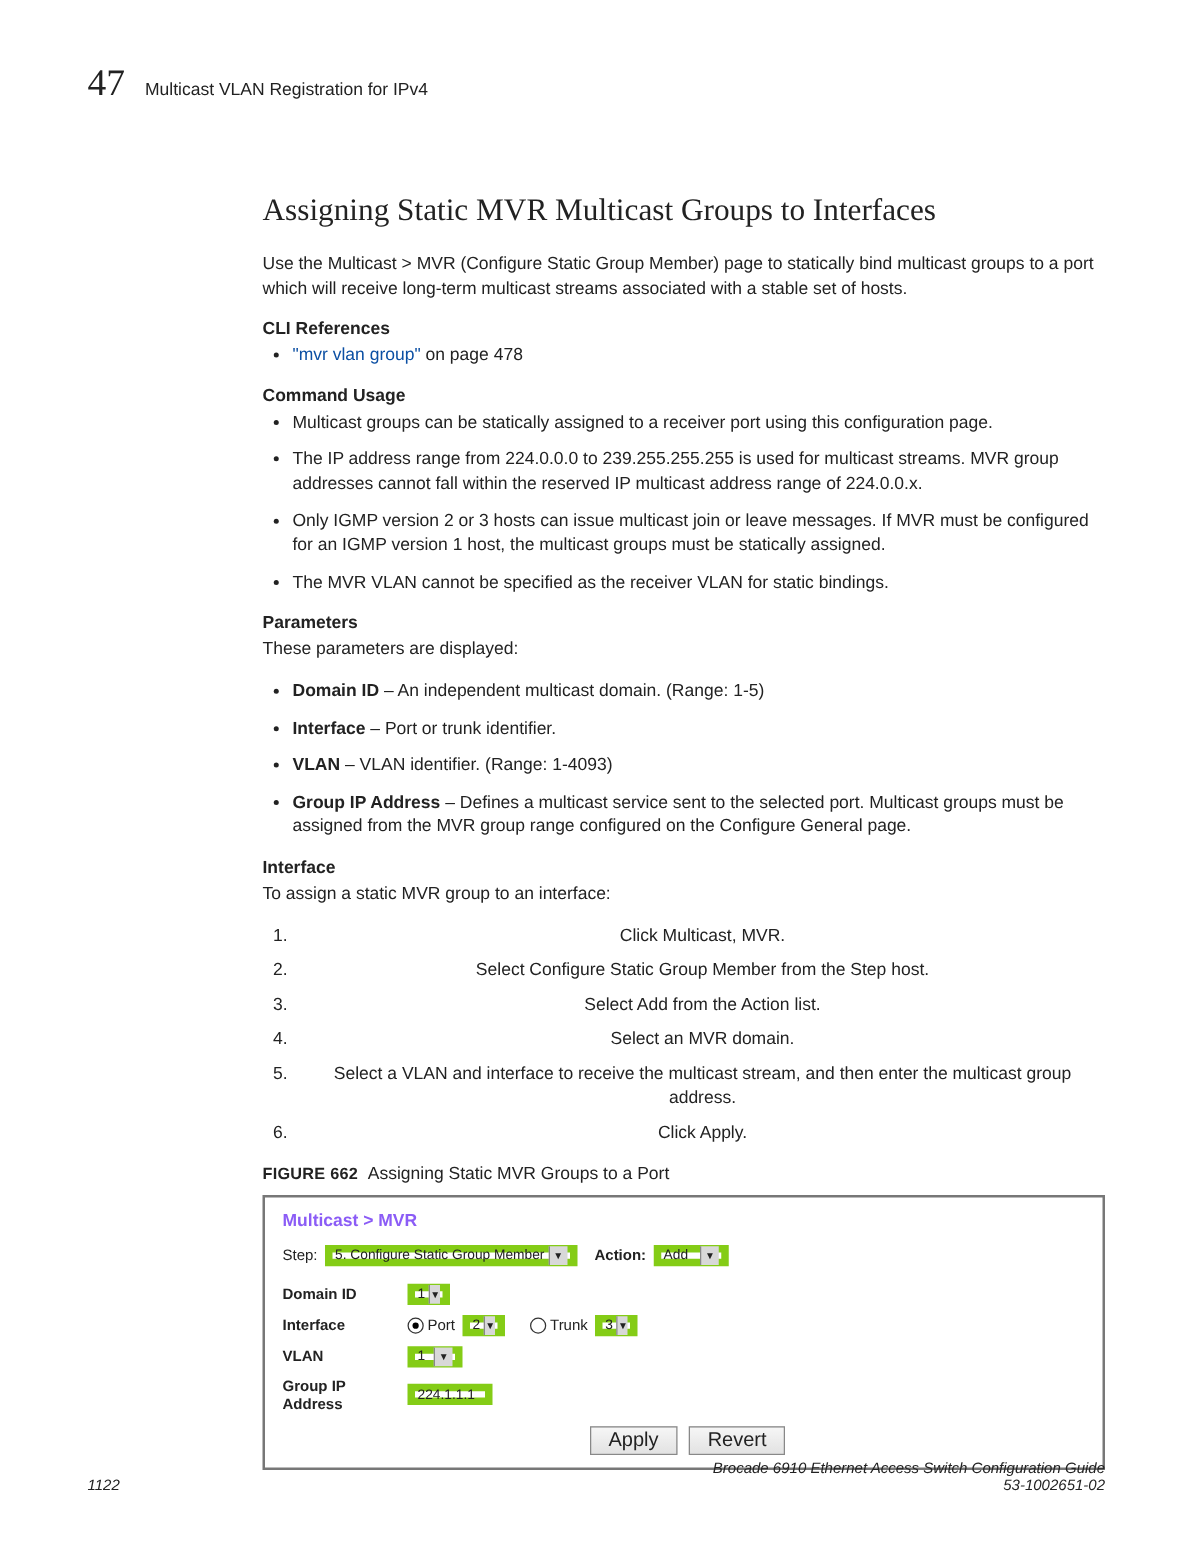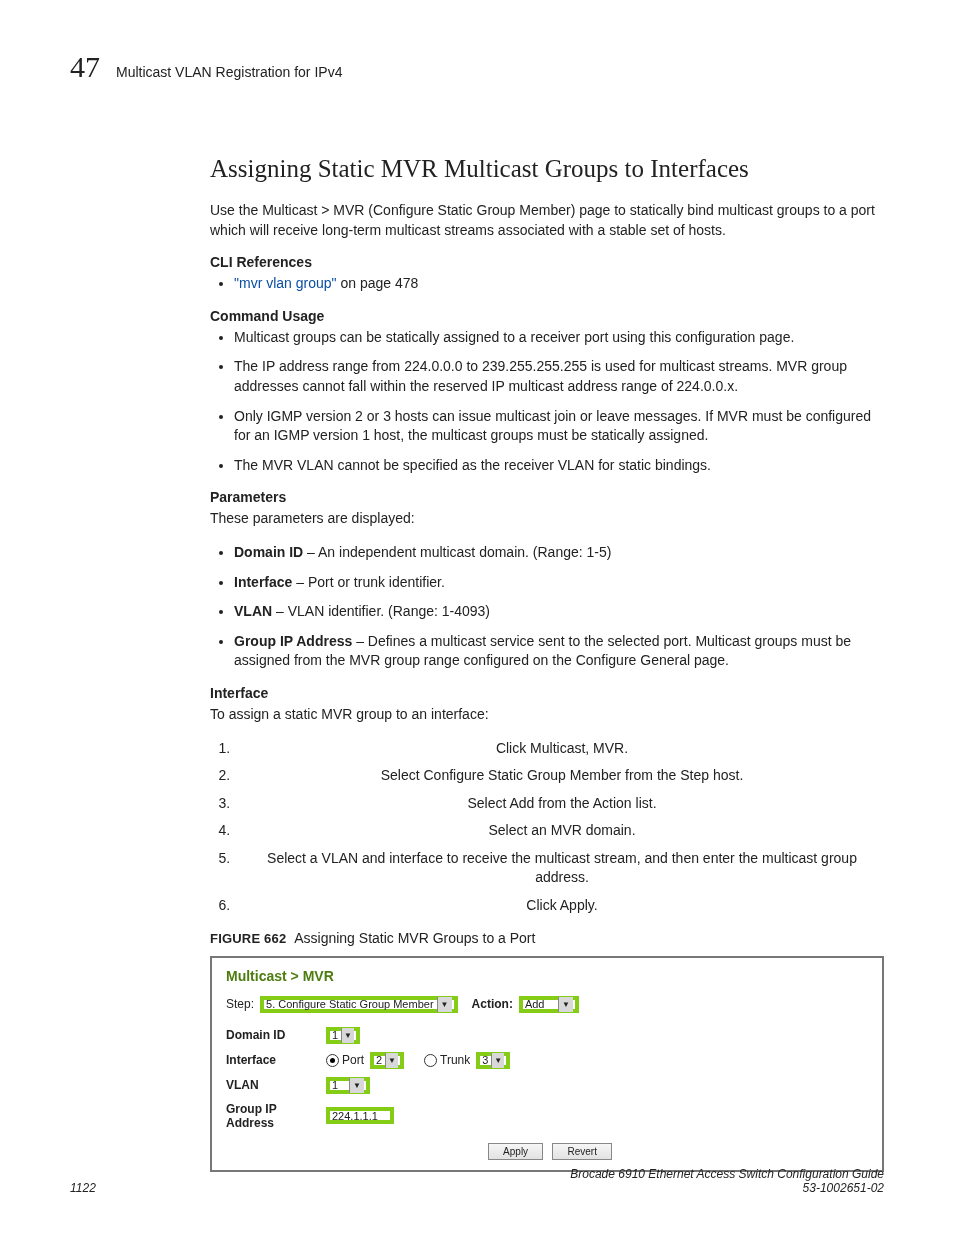--- a/index.html
+++ b/index.html
@@ -49,50 +49,50 @@
   ol.steps { padding-left: 24px; margin: 0 0 14px 0; text-align: center; }
   ol.steps li { margin-bottom: 8px; line-height: 1.4; padding-left: 6px; }
   .figure-caption { margin: 14px 0 10px 0; }
   .fig-label { font-family: Arial, sans-serif; font-weight: bold; font-size: 13px; letter-spacing: 0.2px; }
   .figure-box {
     border: 2px solid #777;
     padding: 10px 14px 12px 14px;
     font-size: 12px;
   }
   .crumb {
-    color: #4d7c0f;
+    color: #8b5cf6;
     font-weight: bold;
     font-size: 14px;
     margin-bottom: 12px;
   }
   .form-row { display:flex; align-items:center; margin-bottom: 8px; font-size:12px;}
   .form-label { width: 100px; font-weight: bold; }
   .select-fake, .input-fake {
-    border: 4px solid #84cc16;
+    border: 6px solid #84cc16;
     background: #fff;
     padding: 0 2px;
     display: inline-flex;
     align-items: center;
     height: 17px;
     font-size: 11px;
     box-sizing: border-box;
   }
   .select-fake .arrow {
     background: #d8d8d8;
     border-left: 1px solid #888;
     width: 14px; height: 15px;
     margin-left: 3px;
     display:flex; align-items:center; justify-content:center;
     font-size: 8px;
   }
   .btn {
     border: 1px solid #888;
     background: linear-gradient(#f6f6f6,#e2e2e2);
     padding: 2px 14px;
-    font-size: 10px;
+    font-size: 16px;
     margin-left: 6px;
   }
   .btn-row { text-align:center; margin-top:14px;}
   .radio {
     width:11px; height:11px; border:1px solid #333; border-radius:50%;
     display:inline-flex; align-items:center; justify-content:center;
     margin-right:3px; vertical-align:middle;
   }
   .radio .dot { width:5px; height:5px; background:#000; border-radius:50%; }
   .footer {

